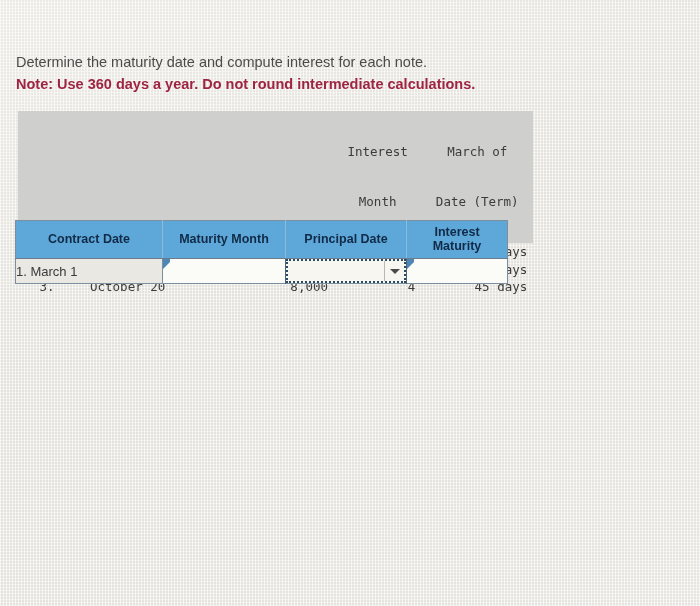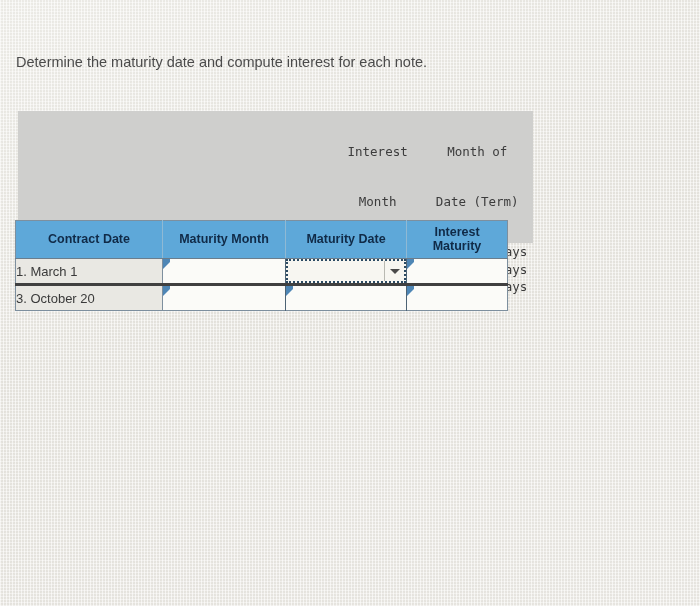--- a/index.html
+++ b/index.html
@@ -108,21 +108,21 @@
   }
   #answer-table th:last-child { border-right: none; }
   .th-contract { width: 134px; }
   .th-mmonth   { width: 110px; margin-top: 32px; }
   .th-mdate    { width: 108px; }
   .th-iexp     { width: 88px; }
 
   #answer-table td {
     height: 24px;
     padding: 0;
-    border-bottom: 3px solid #404040;
+    border-bottom: 1px solid #404040;
     vertical-align: middle;
   }
   #answer-table tr:last-child td { border-bottom: none; }
 
   td.label-cell {
     background: #e9e8e3;
     color: #3a3a3a;
     padding-left: 6px;
     font-size: 13px;
     border-right: 1px solid #7d8f9e;
@@ -185,34 +185,35 @@
 </style>
 </head>
 <body>
 
 <div id="paper-texture"></div>
 
 <div id="content">
 
   <div id="instructions">
     <div class="instr-line1">Determine the maturity date and compute interest for each note.</div>
+    <div class="instr-line2">Note: Use 360 days a year. Do not round intermediate calculations.</div>
   </div>
 
   <table id="note-table">
     <thead>
       <tr>
         <th class="c-note hdr-tall">Note</th>
         <th class="c-cdate hdr-tall">Contract Date</th>
         <th class="c-prin hdr-tall">Principal</th>
         <th class="c-rate hdr-tall">
           <div>Interest</div>
           <div>Month</div>
         </th>
         <th class="c-term hdr-tall">
-          <div>Month of</div>
+          <div>March of</div>
           <div>Date (Term)</div>
         </th>
       </tr>
     </thead>
     <tbody>
       <tr>
         <td class="c-note">1.</td>
         <td class="c-cdate">March 1</td>
         <td class="c-prin">$ 10,000</td>
         <td class="c-rate">6%</td>
@@ -233,21 +234,21 @@
         <td class="c-term">45 days</td>
       </tr>
     </tbody>
   </table>
 
   <table id="answer-table">
     <thead>
       <tr>
         <th class="th-contract">Contract Date</th>
         <th class="th-mmonth">Maturity Month</th>
-        <th class="th-mdate">Maturity Date</th>
+        <th class="th-mdate">Principal Date</th>
         <th class="th-iexp">
           <div>Interest</div>
           <div>Maturity</div>
         </th>
       </tr>
     </thead>
     <tbody>
 
       <tr>
         <td class="label-cell">1. March 1</td>
@@ -263,32 +264,17 @@
             </span>
           </div>
         </td>
         <td class="input-cell">
           <span class="corner-marker"></span>
           <span></span>
         </td>
       </tr>
 
 
-      <tr>
-        <td class="label-cell">3. October 20</td>
-        <td class="input-cell">
-          <span class="corner-marker"></span>
-          <span></span>
-        </td>
-        <td class="input-cell">
-          <span class="corner-marker"></span>
-          <span></span>
-        </td>
-        <td class="input-cell">
-          <span class="corner-marker"></span>
-          <span></span>
-        </td>
-      </tr>
 
     </tbody>
   </table>
 
 </div>
 
 </body></html>

